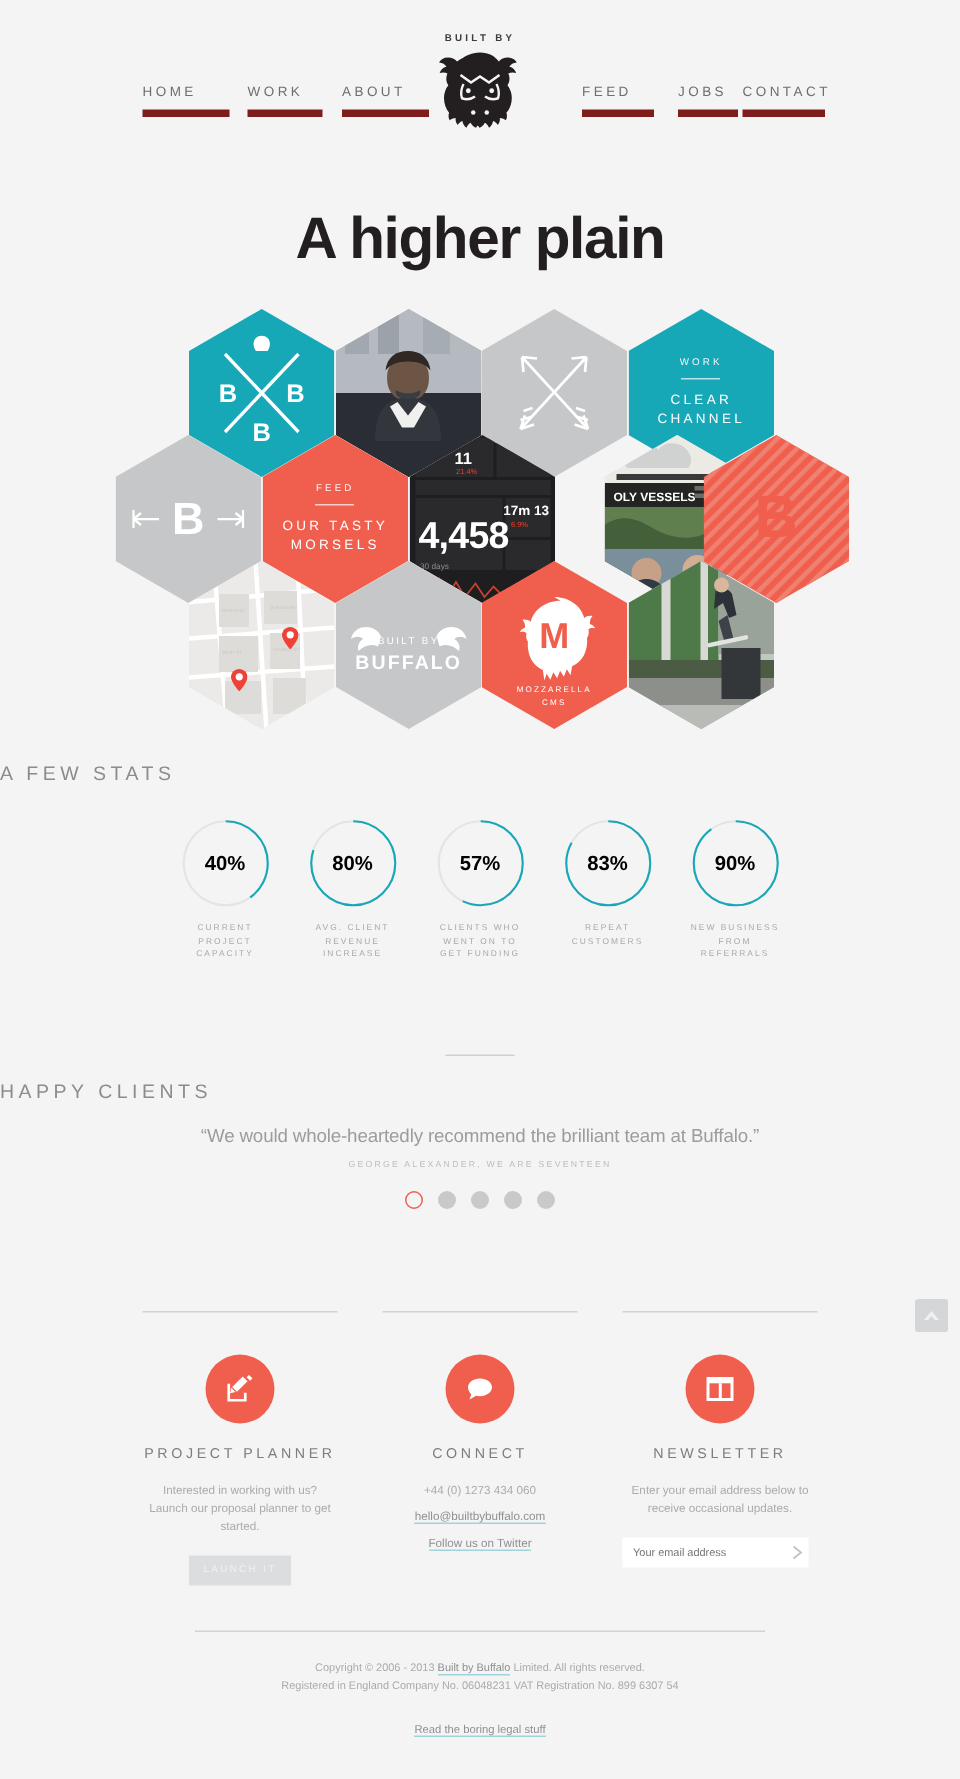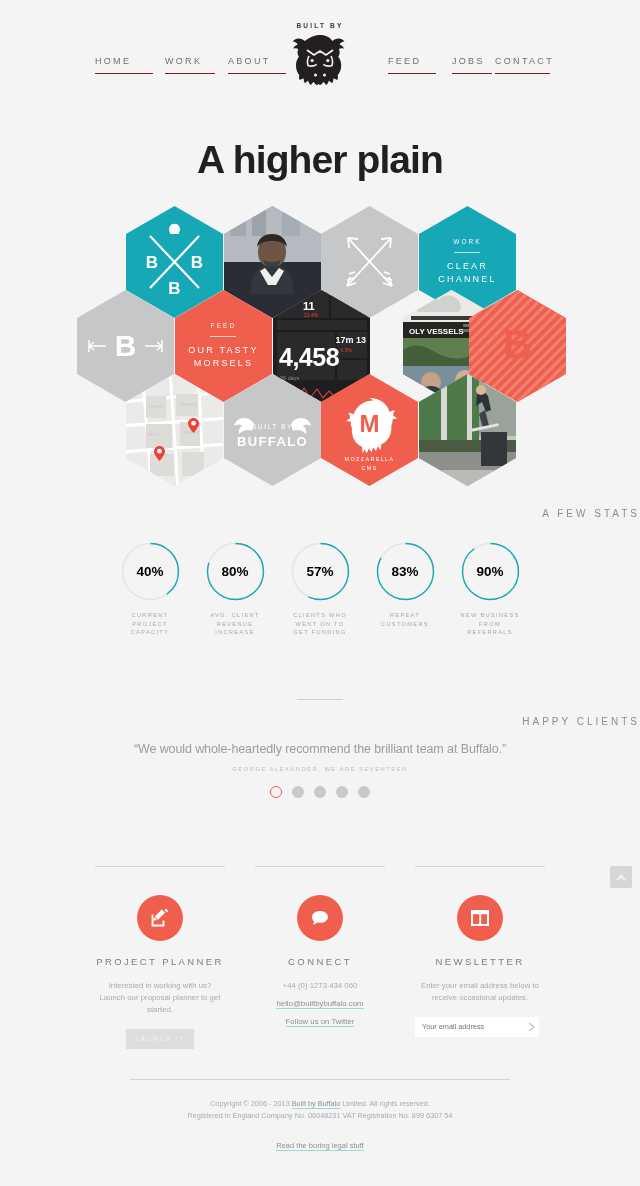--- a/index.html
+++ b/index.html
@@ -14,21 +14,21 @@
 
   
   .header { position:relative; height:110px; }
   .logo-wrap { position:absolute; left:50%; top:22px; transform:translateX(-50%); width:90px; text-align:center; }
   .logo-built { font-size:6.5px; letter-spacing:2.2px; color:#3b3b3b; font-weight:bold; margin-bottom:3px; }
   .logo-buffalo { width:62px; height:58px; margin:0 auto; display:block; }
   .nav { position:absolute; top:56px; left:0; width:640px; height:20px; }
   .nav-item {
     position:absolute; top:0;
     font-size:9px; letter-spacing:2.3px; color:#6d6e71;
-    border-bottom:1px solid #7f1d1d; padding-bottom:7px;
+    border-bottom:5px solid #7f1d1d; padding-bottom:7px;
     white-space:nowrap; cursor:pointer;
   }
   .nav-item.n0 { left:95px; width:58px; }
   .nav-item.n1 { left:165px; width:50px; }
   .nav-item.n2 { left:228px; width:58px; }
   .nav-item.n3 { left:388px; width:48px; }
   .nav-item.n4 { left:452px; width:40px; }
   .nav-item.n5 { left:495px; width:55px; }
 
   
@@ -67,21 +67,21 @@
 
   .dash-num { position:absolute; left:6px; bottom:30px; color:#fff; font-size:25px; font-weight:bold; letter-spacing:-.5px; }
   .dash-sub { position:absolute; left:7px; bottom:21px; color:#8b8b8e; font-size:5.5px; }
   .dash-num2 { position:absolute; right:4px; top:45px; color:#fff; font-size:9px; font-weight:bold; }
   .dash-num3 { position:absolute; left:30px; top:10px; color:#fff; font-size:11px; font-weight:bold; }
   .dash-red { position:absolute; color:#e8402a; font-size:5px; }
   .dash-cell { position:absolute; background:#2a2a2d; }
 
   
   .section-head {
-    text-align:right; font-size:10px; letter-spacing:3px; color:#8a8c8e; margin-top:0;
+    text-align:left; font-size:13px; letter-spacing:3px; color:#8a8c8e; margin-top:0;
   }
   .divider-top { width:46px; height:1px; background:#cfcfcf; margin:0 auto 16px; }
   .stats { display:flex; justify-content:center; gap:24px; margin-top:22px; }
   .stat { width:61px; text-align:center; }
   .stat-ring { position:relative; width:61px; height:61px; margin:0 auto; }
   .stat-val {
     position:absolute; inset:0; display:flex; align-items:center; justify-content:center;
     font-size:13.5px; font-weight:bold; color:#000000;
   }
   .stat-cap { margin-top:9px; font-size:5.6px; letter-spacing:1.35px; line-height:8.5px; color:#a6a8aa; }

